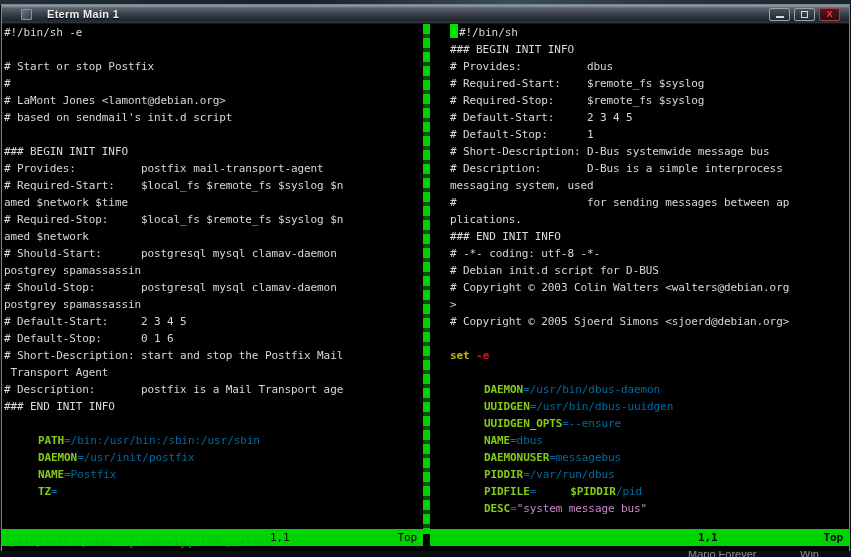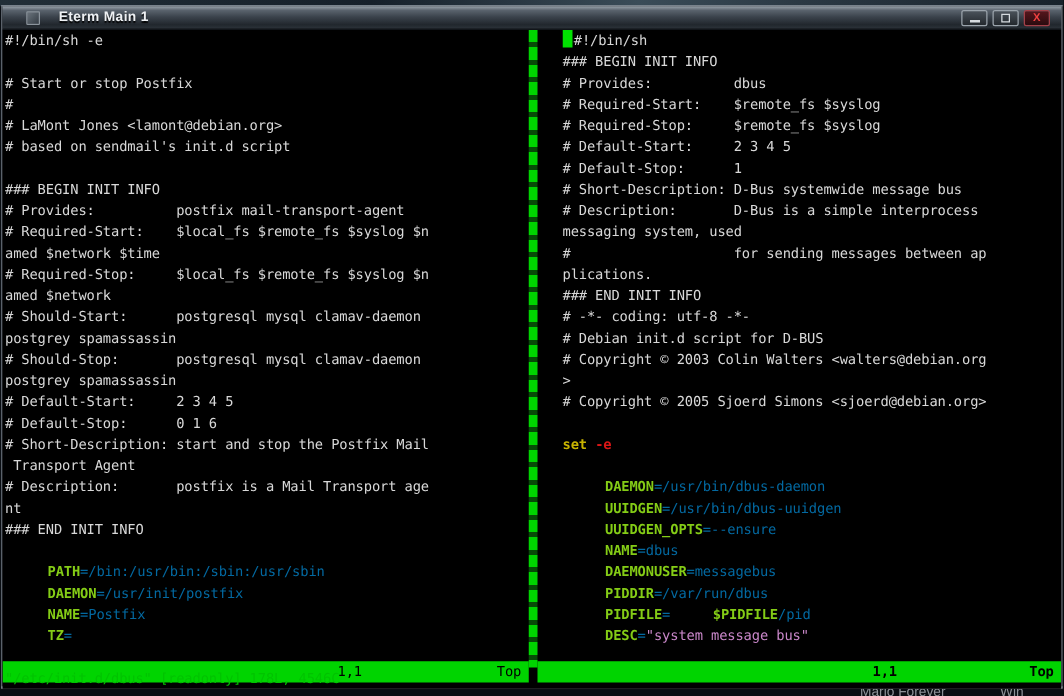--- a/index.html
+++ b/index.html
@@ -95,21 +95,20 @@
           <div class="code-line"><span class="sw">amed $network</span></div>
           <div class="code-line"><span class="sw"># Should-Start:      postgresql mysql clamav-daemon</span></div>
           <div class="code-line"><span class="sw">postgrey spamassassin</span></div>
           <div class="code-line"><span class="sw"># Should-Stop:       postgresql mysql clamav-daemon</span></div>
           <div class="code-line"><span class="sw">postgrey spamassassin</span></div>
           <div class="code-line"><span class="sw"># Default-Start:     2 3 4 5</span></div>
           <div class="code-line"><span class="sw"># Default-Stop:      0 1 6</span></div>
           <div class="code-line"><span class="sw"># Short-Description: start and stop the Postfix Mail</span></div>
           <div class="code-line"><span class="sw"> Transport Agent</span></div>
           <div class="code-line"><span class="sw"># Description:       postfix is a Mail Transport age</span></div>
-          <div class="code-line"><span class="sw">nt</span></div>
           <div class="code-line"><span class="sw">### END INIT INFO</span></div>
           <div class="code-line"></div>
           <div class="code-line"><span class="sc">PATH</span><span class="sg">=/bin:/usr/bin:/sbin:/usr/sbin</span></div>
           <div class="code-line"><span class="sc">DAEMON</span><span class="sg">=/usr/init/postfix</span></div>
           <div class="code-line"><span class="sc">NAME</span><span class="sg">=Postfix</span></div>
           <div class="code-line"><span class="sc">TZ</span><span class="sg">=</span></div>
         </div>
       <div class="vsplit"></div>
       <div class="pane pane-right" id="pane-right">
           <div class="code-line"><span class="scur"></span><span class="sw">#!/bin/sh</span></div>
@@ -132,21 +131,21 @@
           <div class="code-line"><span class="sw"># Copyright © 2005 Sjoerd Simons &lt;sjoerd@debian.org&gt;</span></div>
           <div class="code-line"></div>
           <div class="code-line"><span class="sy">set</span><span class="sw"> </span><span class="sr">-e</span></div>
           <div class="code-line"></div>
           <div class="code-line"><span class="sc">DAEMON</span><span class="sg">=/usr/bin/dbus-daemon</span></div>
           <div class="code-line"><span class="sc">UUIDGEN</span><span class="sg">=/usr/bin/dbus-uuidgen</span></div>
           <div class="code-line"><span class="sc">UUIDGEN_OPTS</span><span class="sg">=--ensure</span></div>
           <div class="code-line"><span class="sc">NAME</span><span class="sg">=dbus</span></div>
           <div class="code-line"><span class="sc">DAEMONUSER</span><span class="sg">=messagebus</span></div>
           <div class="code-line"><span class="sc">PIDDIR</span><span class="sg">=/var/run/dbus</span></div>
-          <div class="code-line"><span class="sc">PIDFILE</span><span class="sg">=</span><span class="sc">$PIDFILE</span><span class="sg">/pid</span></div>
+          <div class="code-line"><span class="sc">PIDFILE</span><span class="sg">=</span><span class="sc">$PIDDIR</span><span class="sg">/pid</span></div>
           <div class="code-line"><span class="sc">DESC</span><span class="sg">=</span><span class="sm">"system message bus"</span></div>
         </div>
 
       <div class="statusrow">
         <div class="statusbar sb-left">
           
           <span class="st-pos">1,1</span>
           <span class="st-scroll">Top</span>
         </div>
         <div class="statusbar sb-right">

